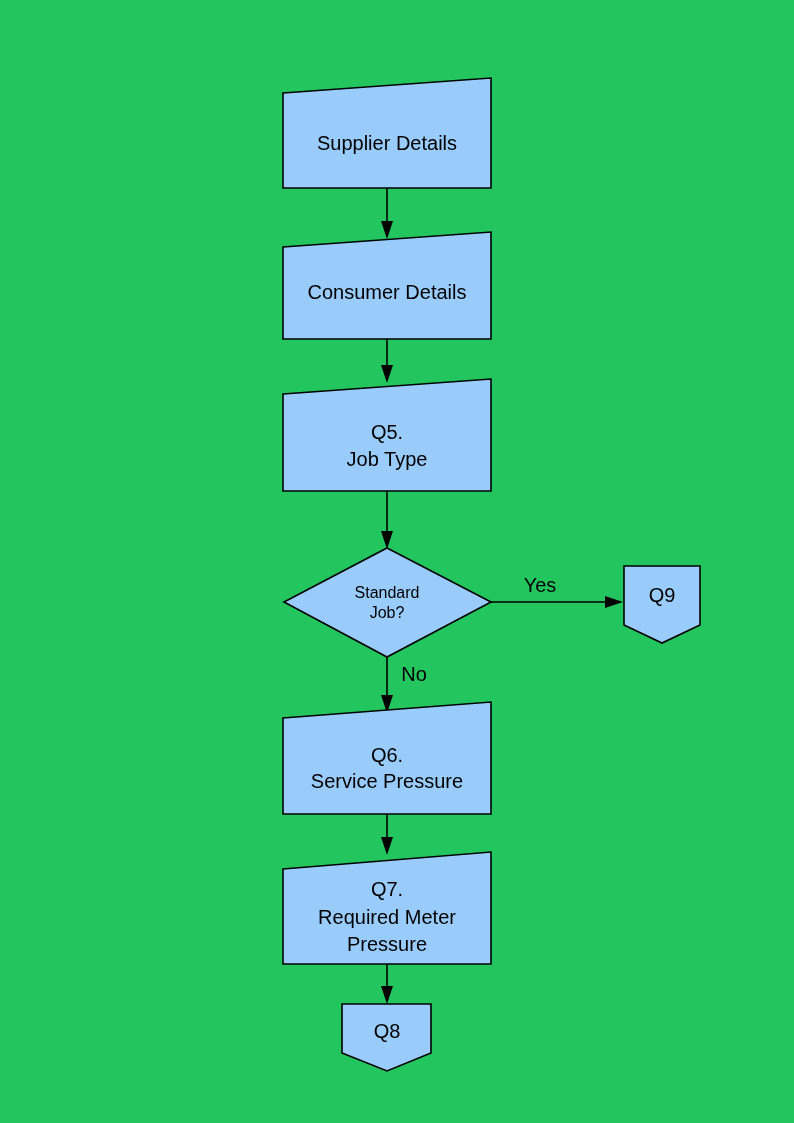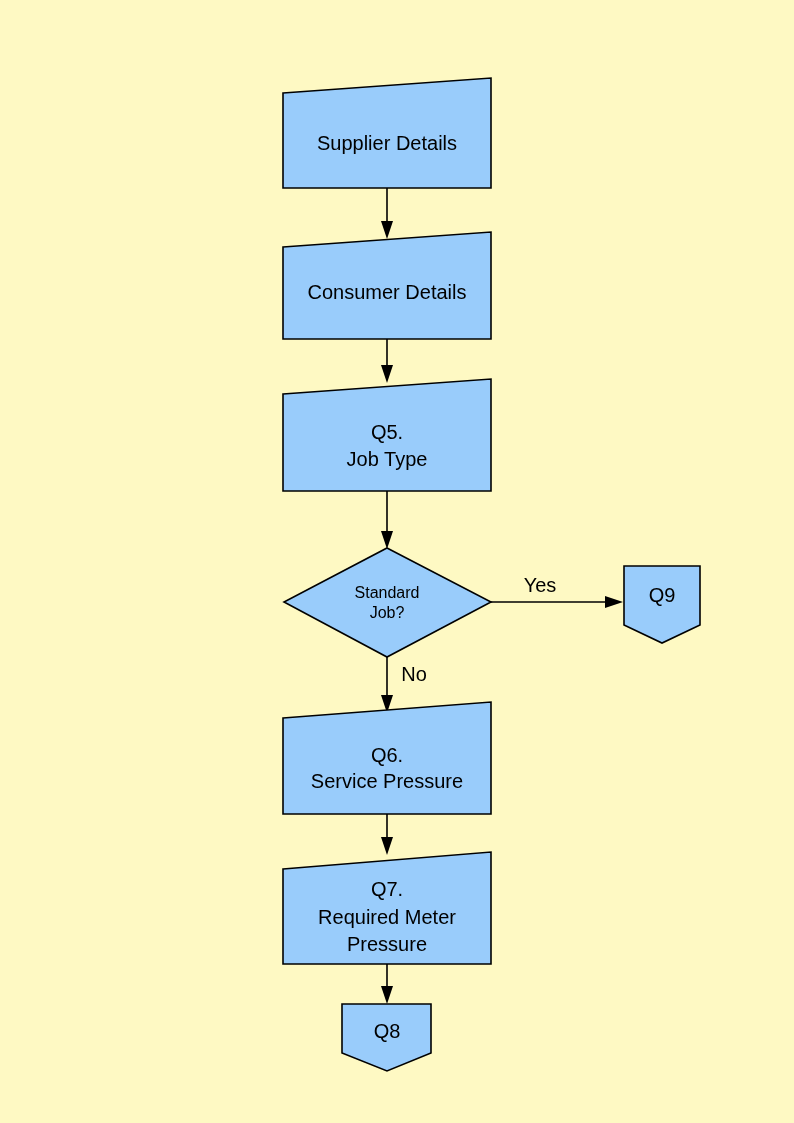--- a/index.html
+++ b/index.html
@@ -11,21 +11,21 @@
   body {
     width: 794px;
     height: 1123px;
     font-family: "Liberation Sans", sans-serif;
     overflow: hidden;
   }
   #flowchart-canvas {
     position: relative;
     width: 794px;
     height: 1123px;
-    background: #fef9c3;
+    background: #22c55e;
   }
   svg#flow-svg {
     display: block;
     width: 794px;
     height: 1123px;
   }
   .node-shape {
     fill: #99ccfb;
     stroke: #000000;
     stroke-width: 1.6;

